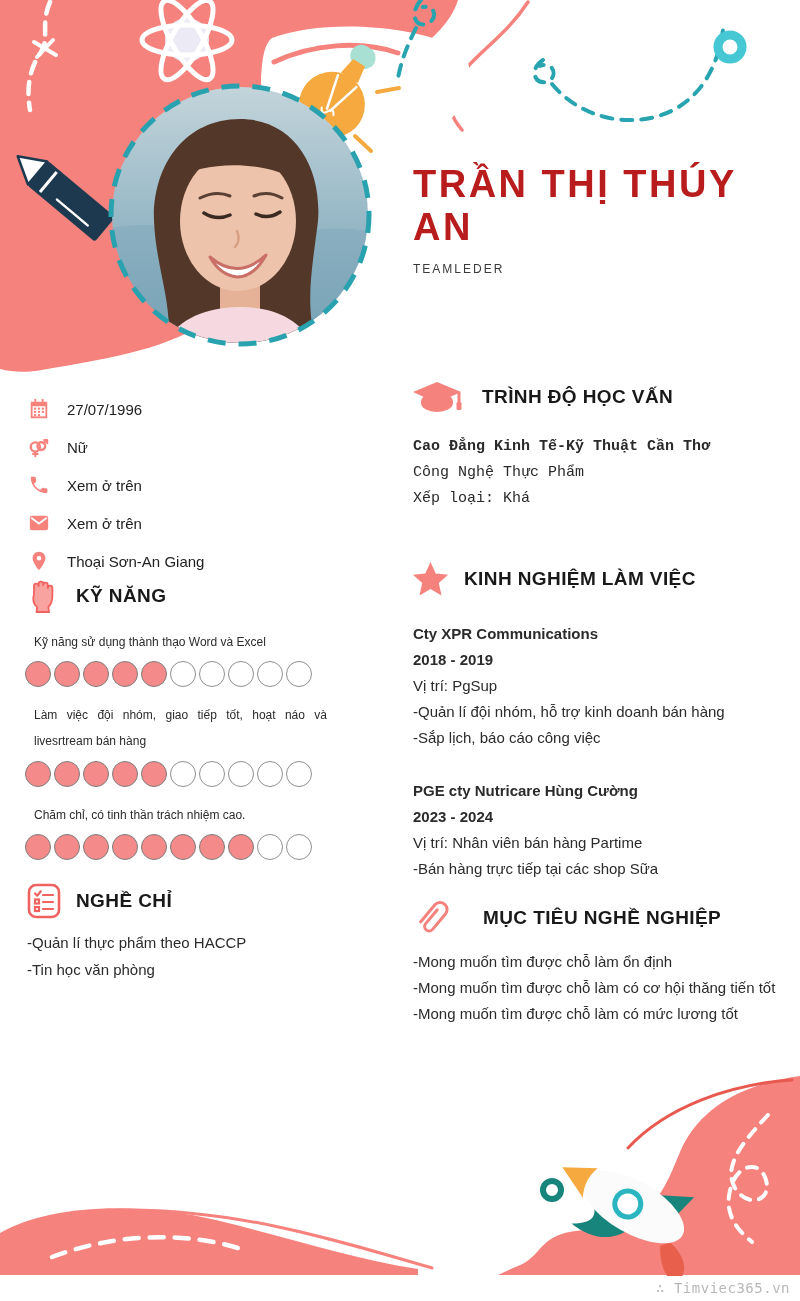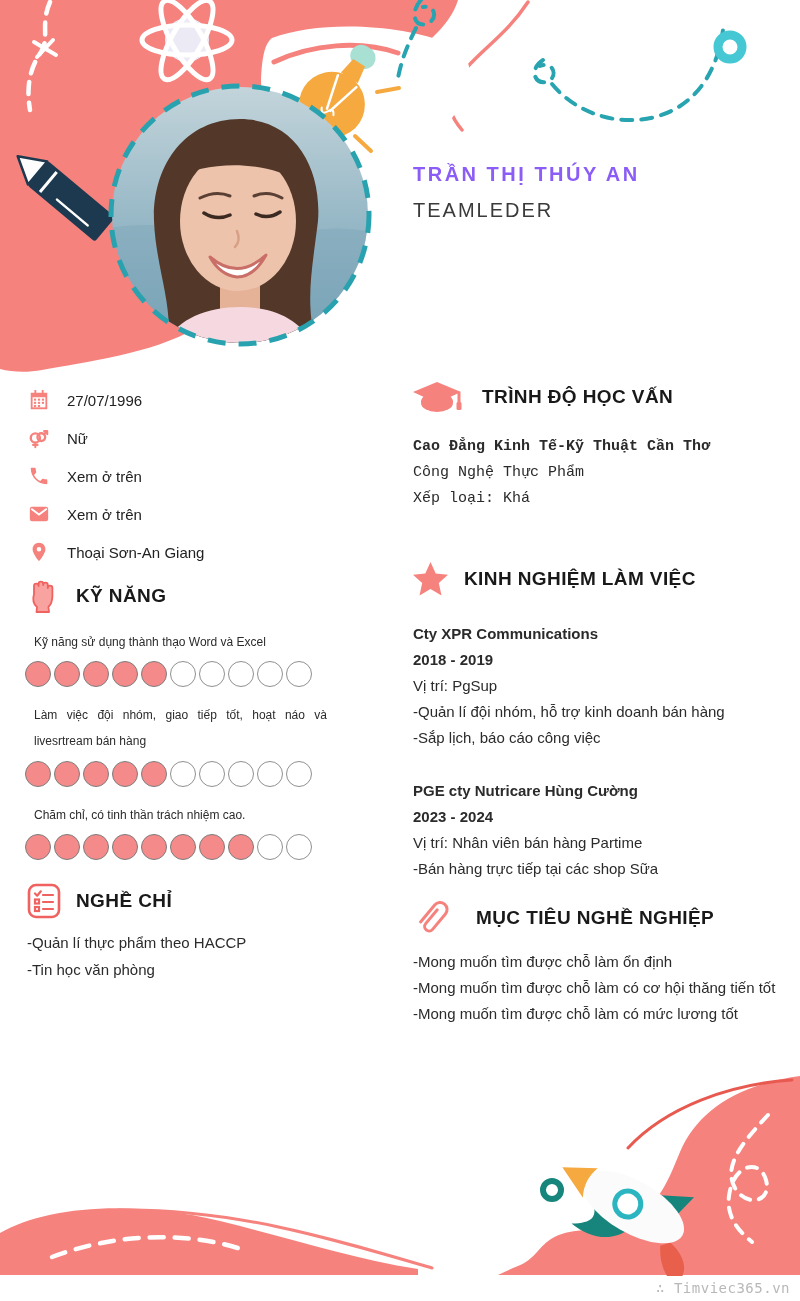--- a/index.html
+++ b/index.html
@@ -5,33 +5,33 @@
   html,body{margin:0;padding:0;}
   body{font-family:"Liberation Sans","DejaVu Sans",sans-serif;background:#fff;}
   .page{position:relative;width:800px;height:1301px;background:#fff;overflow:hidden;}
   svg{display:block;}
   .abs{position:absolute;}
 
   
   .deco-top{left:0;top:0;width:800px;height:400px;pointer-events:none;}
   .photo-wrap{left:104px;top:79px;width:272px;height:272px;}
   .name-block{left:413px;top:163px;width:380px;}
-  .name{font-size:20px;font-weight:bold;letter-spacing:2.5px;color:#8b5cf6;margin:0;}
-  .role{font-size:20px;letter-spacing:2px;color:#3a3a3a;margin-top:13px;}
+  .name{font-size:38px;font-weight:bold;letter-spacing:2.5px;color:#b91c1c;margin:0;}
+  .role{font-size:12px;letter-spacing:2px;color:#3a3a3a;margin-top:13px;}
 
   
   .body-txt{font-size:15px;color:#2b2b2b;line-height:26px;}
   .bold{font-weight:bold;}
 
   
   .sec-head{display:flex;align-items:center;}
   .sec-title{font-size:19px;font-weight:bold;color:#191919;letter-spacing:.4px;white-space:nowrap;}
 
   
-  .info-list{left:28px;top:381px;width:300px;text-align:center;}
+  .info-list{left:28px;top:390px;width:300px;text-align:center;}
   .info-row{display:flex;align-items:center;height:38px;}
   .info-icon{width:22px;height:22px;flex:0 0 22px;margin-right:17px;}
   .info-text{font-size:15px;color:#222;}
 
   
   .skills-head{left:27px;top:578px;}
   .skills-head .sec-title{margin-left:16px;}
   .skill-label{left:34px;width:293px;font-size:12px;color:#2b2b2b;line-height:26px;}
   .justify{text-align:justify;}
   .dots{left:25px;display:flex;gap:3px;}
@@ -45,21 +45,21 @@
 
   
   .edu-head{left:411px;top:378px;}
   .edu-head .sec-title{margin-left:13px;}
   .edu-block{left:413px;top:434px;width:380px;font-family:Liberation Mono, monospace;}
   .exp-head{left:412px;top:561px;}
   .exp-head .sec-title{margin-left:15px;}
   .job1{left:413px;top:621px;width:380px;}
   .job2{left:413px;top:778px;width:380px;}
   .obj-head{left:413px;top:897px;}
-  .obj-head .sec-title{margin-left:23px;}
+  .obj-head .sec-title{margin-left:30px;}
   .obj-items{left:413px;top:949px;width:382px;}
 
   
   .watermark{right:10px;top:1280px;font-family:"DejaVu Sans Mono",monospace;font-size:14px;color:#b8b8b8;letter-spacing:.5px;}
 
   .deco-bottom{left:0;top:1060px;width:800px;height:216px;pointer-events:none;}
 </style>
 </head>
 <body>
 

